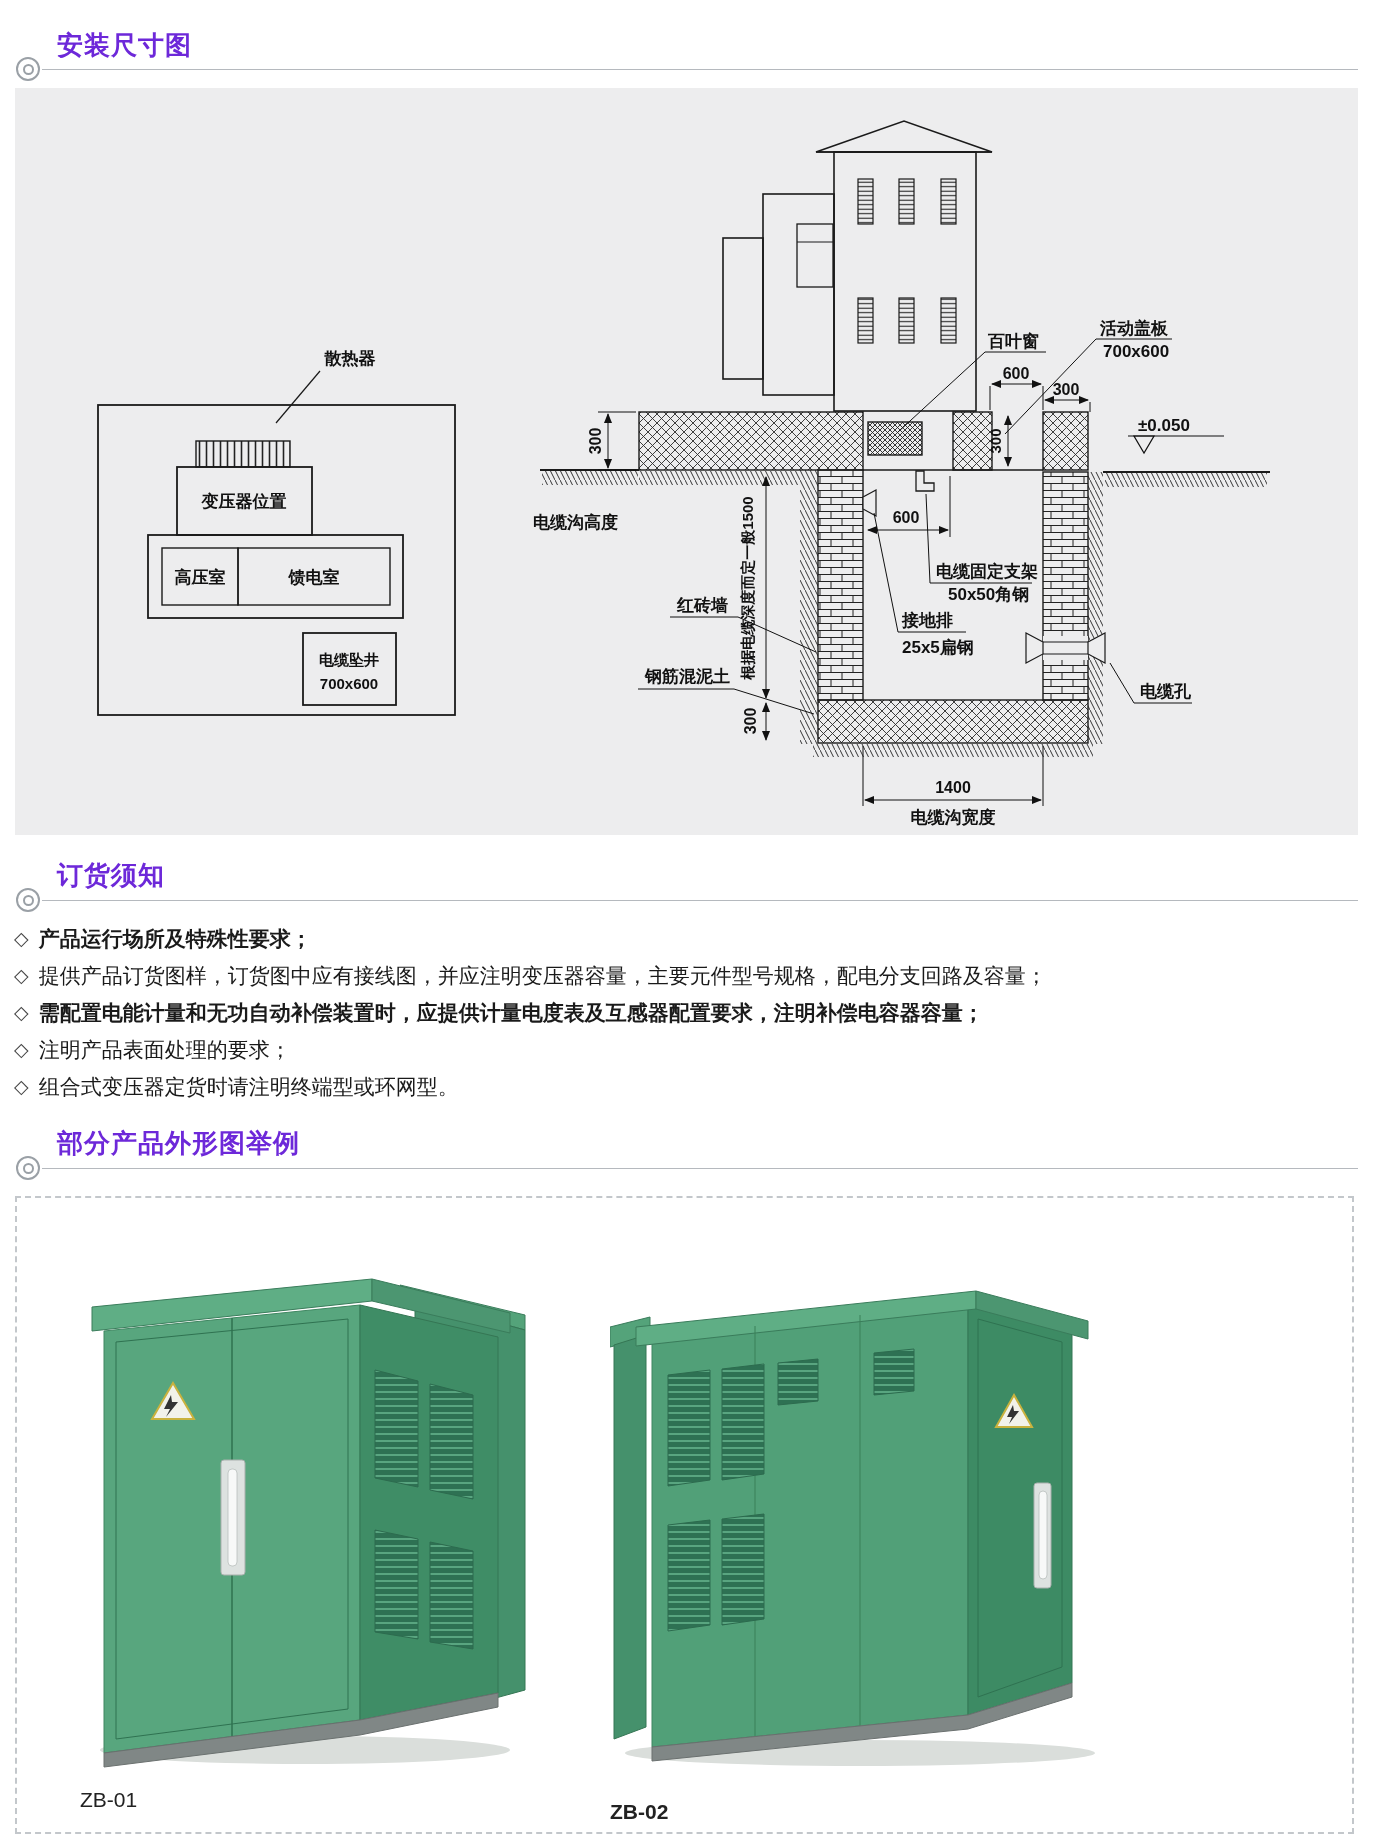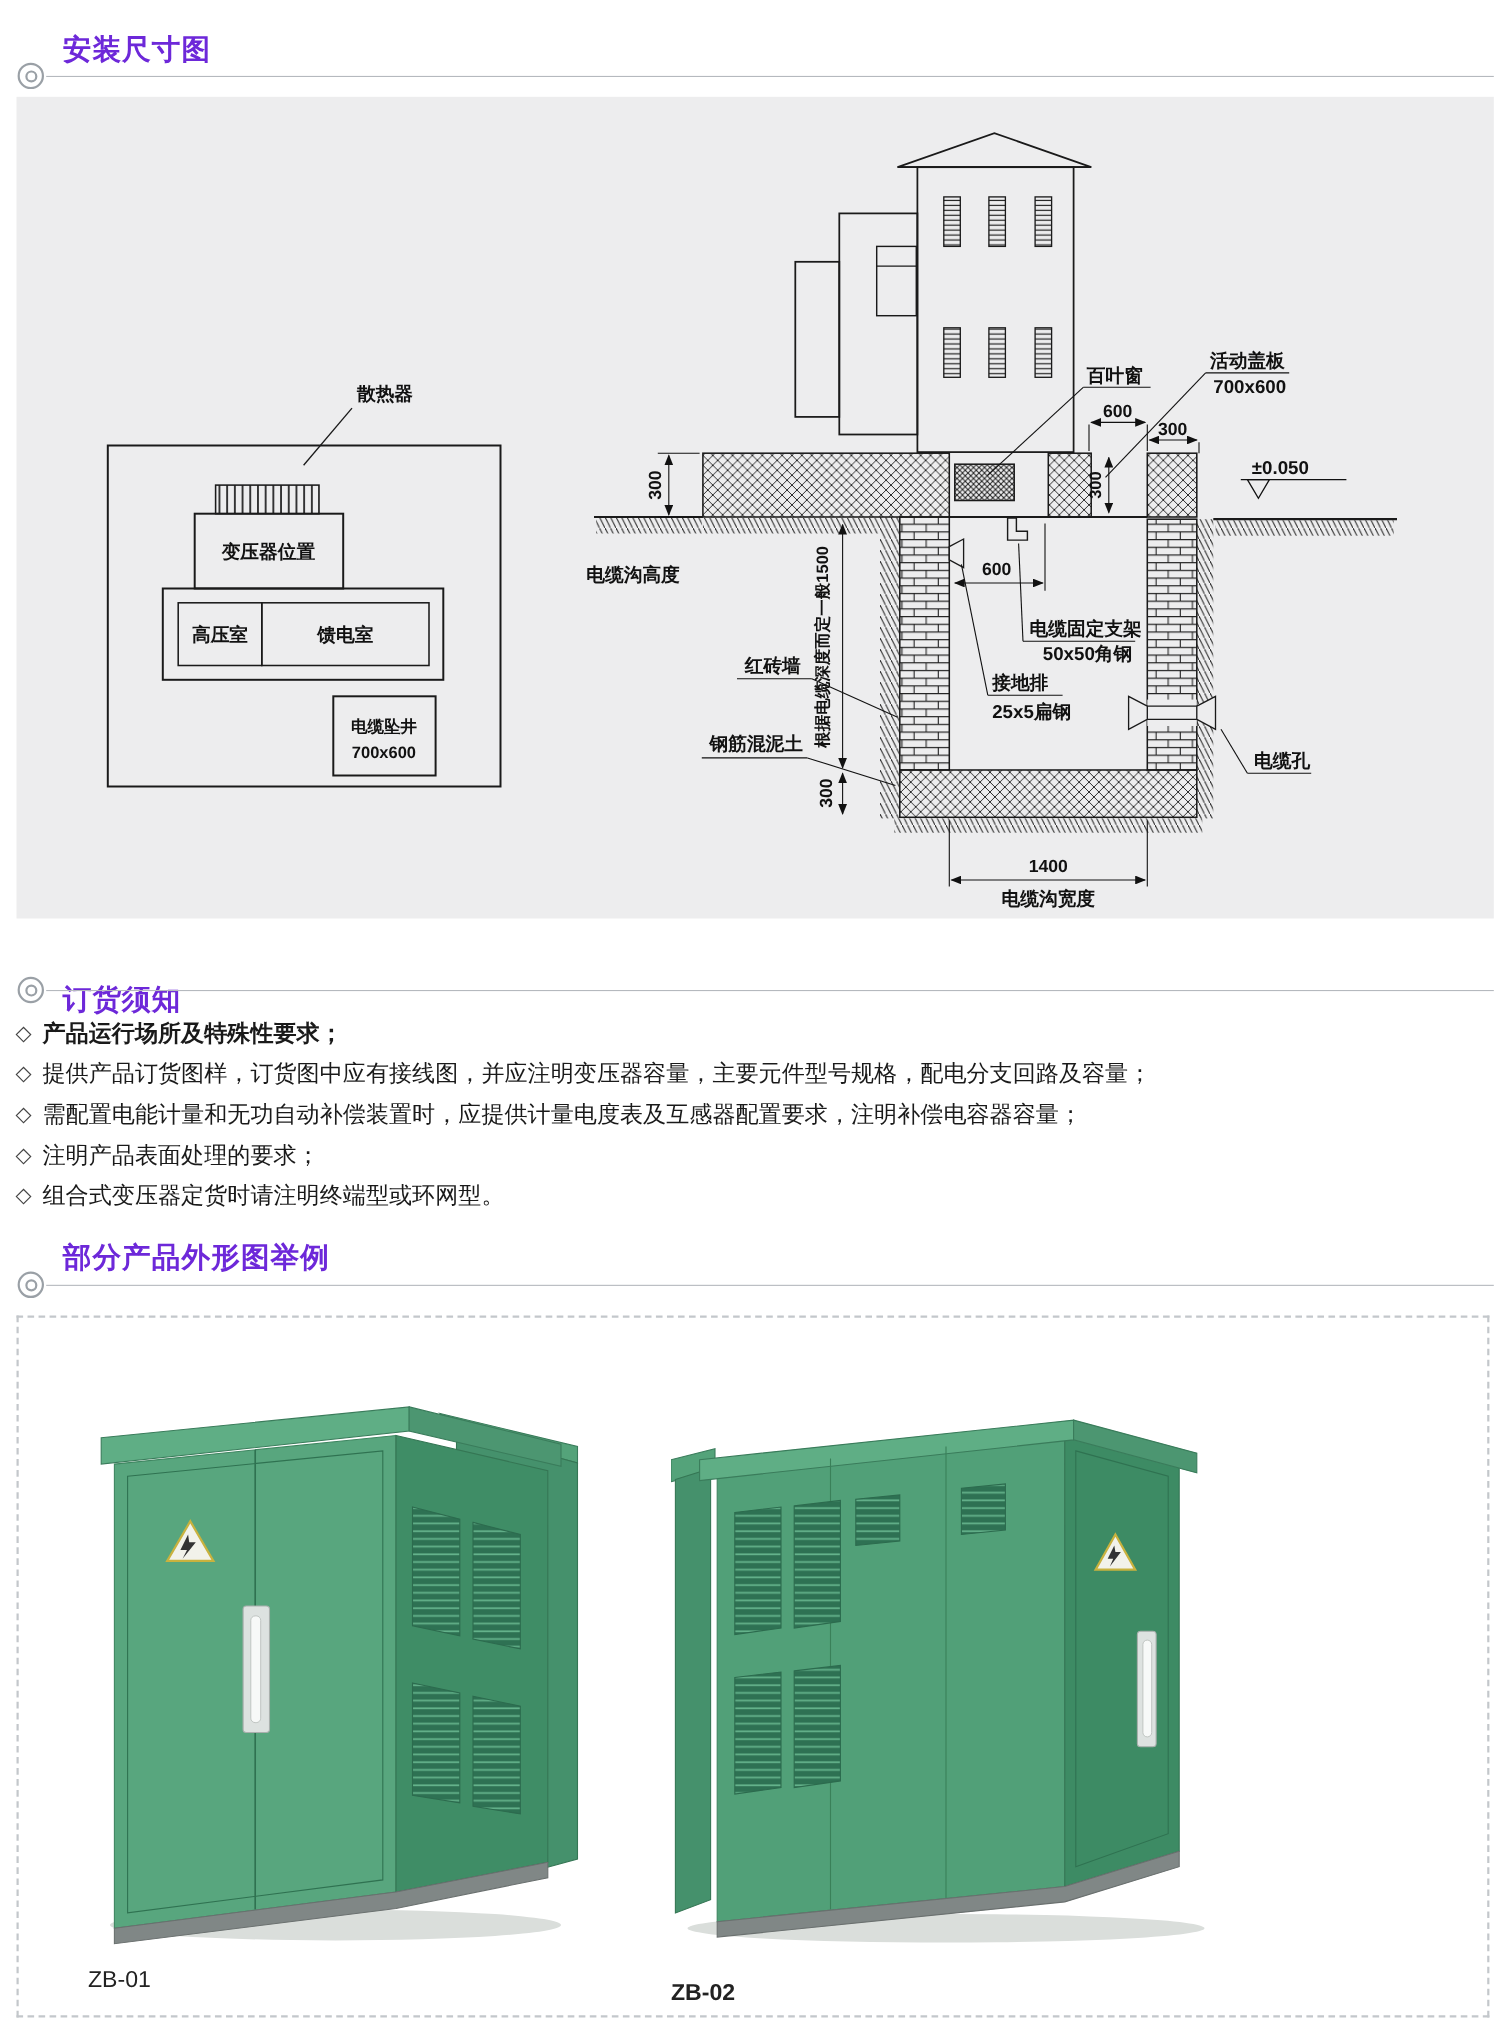--- a/index.html
+++ b/index.html
@@ -199,31 +199,31 @@
     <line x1="638" y1="689" x2="734" y2="689"></line>
     <line x1="734" y1="689" x2="814" y2="714"></line>
 
     <text class="cad" x="1140" y="697" stroke="none">电缆孔</text>
     <line x1="1134" y1="703" x2="1192" y2="703"></line>
     <line x1="1134" y1="703" x2="1110" y2="663"></line>
   </g>
 </svg>
 </div>
 
-<div class="sec-title" style="left:57px;top:858px;margin-top:33px;">订货须知</div>
+<div class="sec-title" style="left:57px;top:858px;">订货须知</div>
 <div class="ring" style="left:16px;top:888px;"></div>
 <div class="sec-line" style="left:42px;top:900px;width:1316px;"></div>
 
 <div class="order-item" style="top:925px;font-weight:bold;">
   <span class="diamond">◇</span><span>产品运行场所及特殊性要求；</span>
 </div>
 <div class="order-item" style="top:962px;">
   <span class="diamond">◇</span><span>提供产品订货图样，订货图中应有接线图，并应注明变压器容量，主要元件型号规格，配电分支回路及容量；</span>
 </div>
-<div class="order-item" style="top:999px;">
+<div class="order-item" style="top:999px;font-weight:bold;">
   <span class="diamond">◇</span><span>需配置电能计量和无功自动补偿装置时，应提供计量电度表及互感器配置要求，注明补偿电容器容量；</span>
 </div>
 <div class="order-item" style="top:1036px;">
   <span class="diamond">◇</span><span>注明产品表面处理的要求；</span>
 </div>
 <div class="order-item" style="top:1073px;">
   <span class="diamond">◇</span><span>组合式变压器定货时请注明终端型或环网型。</span>
 </div>
 
 <div class="sec-title" style="left:57px;top:1126px;">部分产品外形图举例</div>

